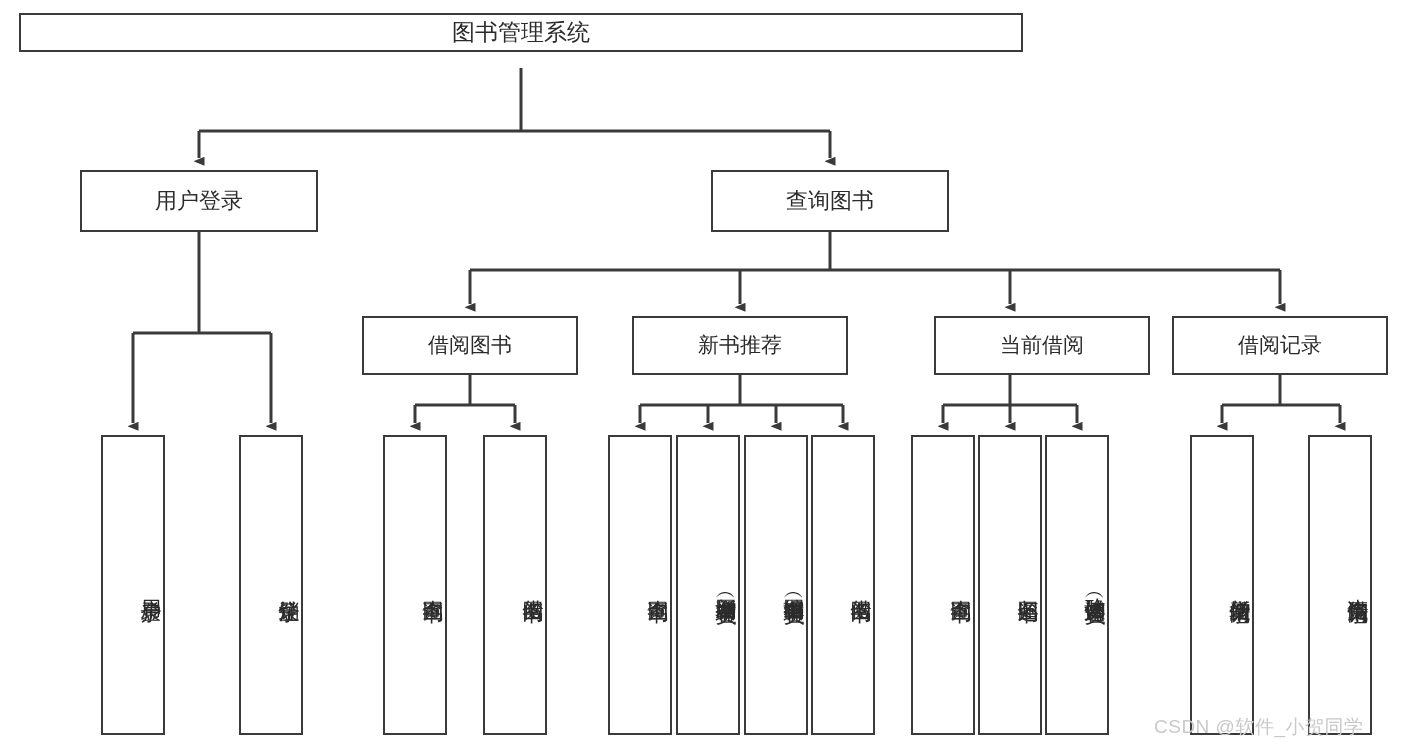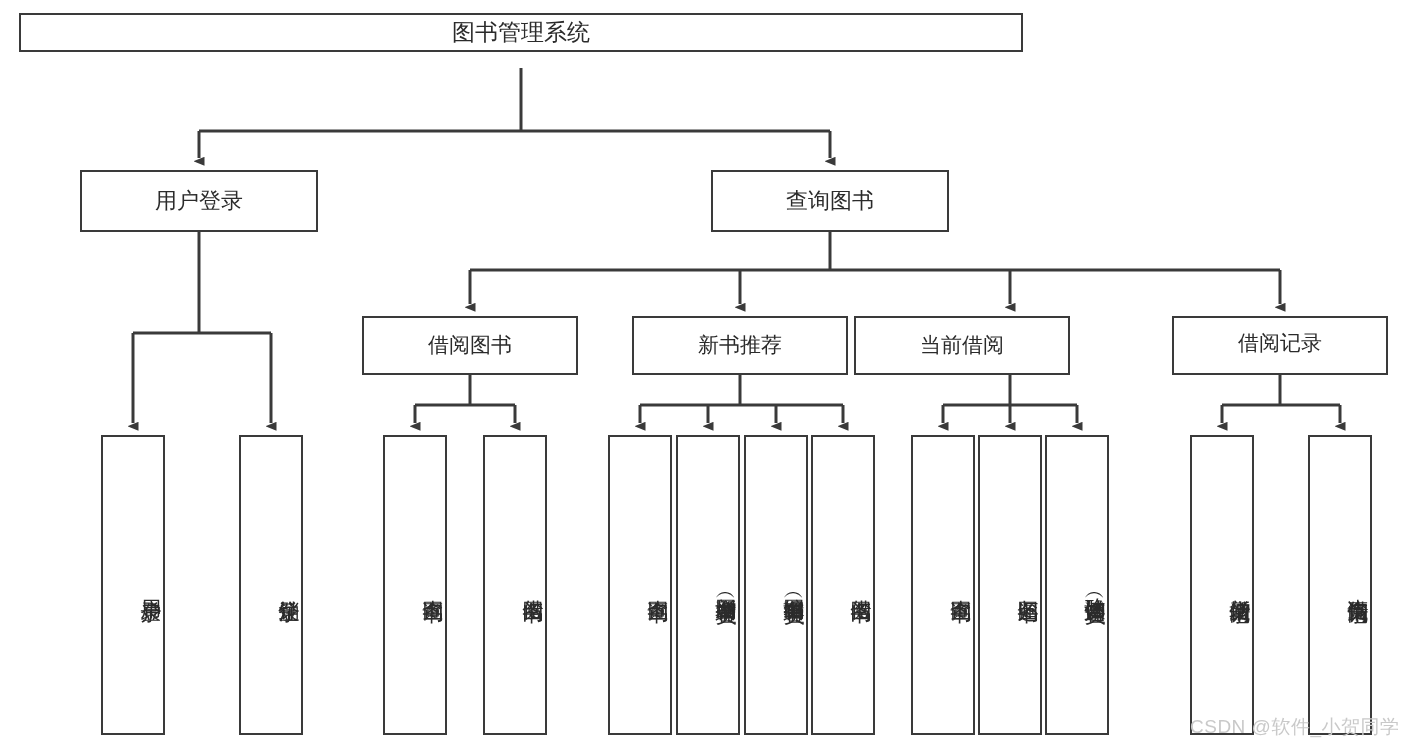--- a/index.html
+++ b/index.html
@@ -128,24 +128,24 @@
   <div class="node lvl2" style="left:711px; top:170px; width:238px; height:62px;">
     <span>查询图书</span>
   </div>
 
   <div class="node lvl3" style="left:362px; top:316px; width:216px; height:59px;">
     <span>借阅图书</span>
   </div>
   <div class="node lvl3" style="left:632px; top:316px; width:216px; height:59px;">
     <span>新书推荐</span>
   </div>
-  <div class="node lvl3" style="left:854px; top:316px; width:216px; height:59px;">
+  <div class="node lvl3" style="left:934px; top:316px; width:216px; height:59px;">
     <span>当前借阅</span>
   </div>
-  <div class="node lvl3" style="left:1172px; top:316px; width:216px; height:59px;font-family:Liberation Mono, monospace;">
+  <div class="node lvl3" style="left:1172px; top:316px; width:216px; height:59px;">
     <span>借阅记录</span>
   </div>
 
   <div class="node leaf" style="left:101px; top:435px; width:64px; height:300px;">
     <span class="leaf-label">用户登录</span>
   </div>
   <div class="node leaf" style="left:239px; top:435px; width:64px; height:300px;">
     <span class="leaf-label">注销登录</span>
   </div>
 
@@ -179,15 +179,15 @@
     <span class="leaf-label">确认归还（管理员）</span>
   </div>
 
   <div class="node leaf" style="left:1190px; top:435px; width:64px; height:300px;">
     <span class="leaf-label">新增借阅记录</span>
   </div>
   <div class="node leaf" style="left:1308px; top:435px; width:64px; height:300px;">
     <span class="leaf-label">查询借阅记录</span>
   </div>
 
-  <div class="wm" style="left:1190px; top:714px;">CSDN @软件_小贺同学</div>
+  <div class="wm" style="left:1154px; top:714px;">CSDN @软件_小贺同学</div>
 
 </div>
 
 </body></html>

